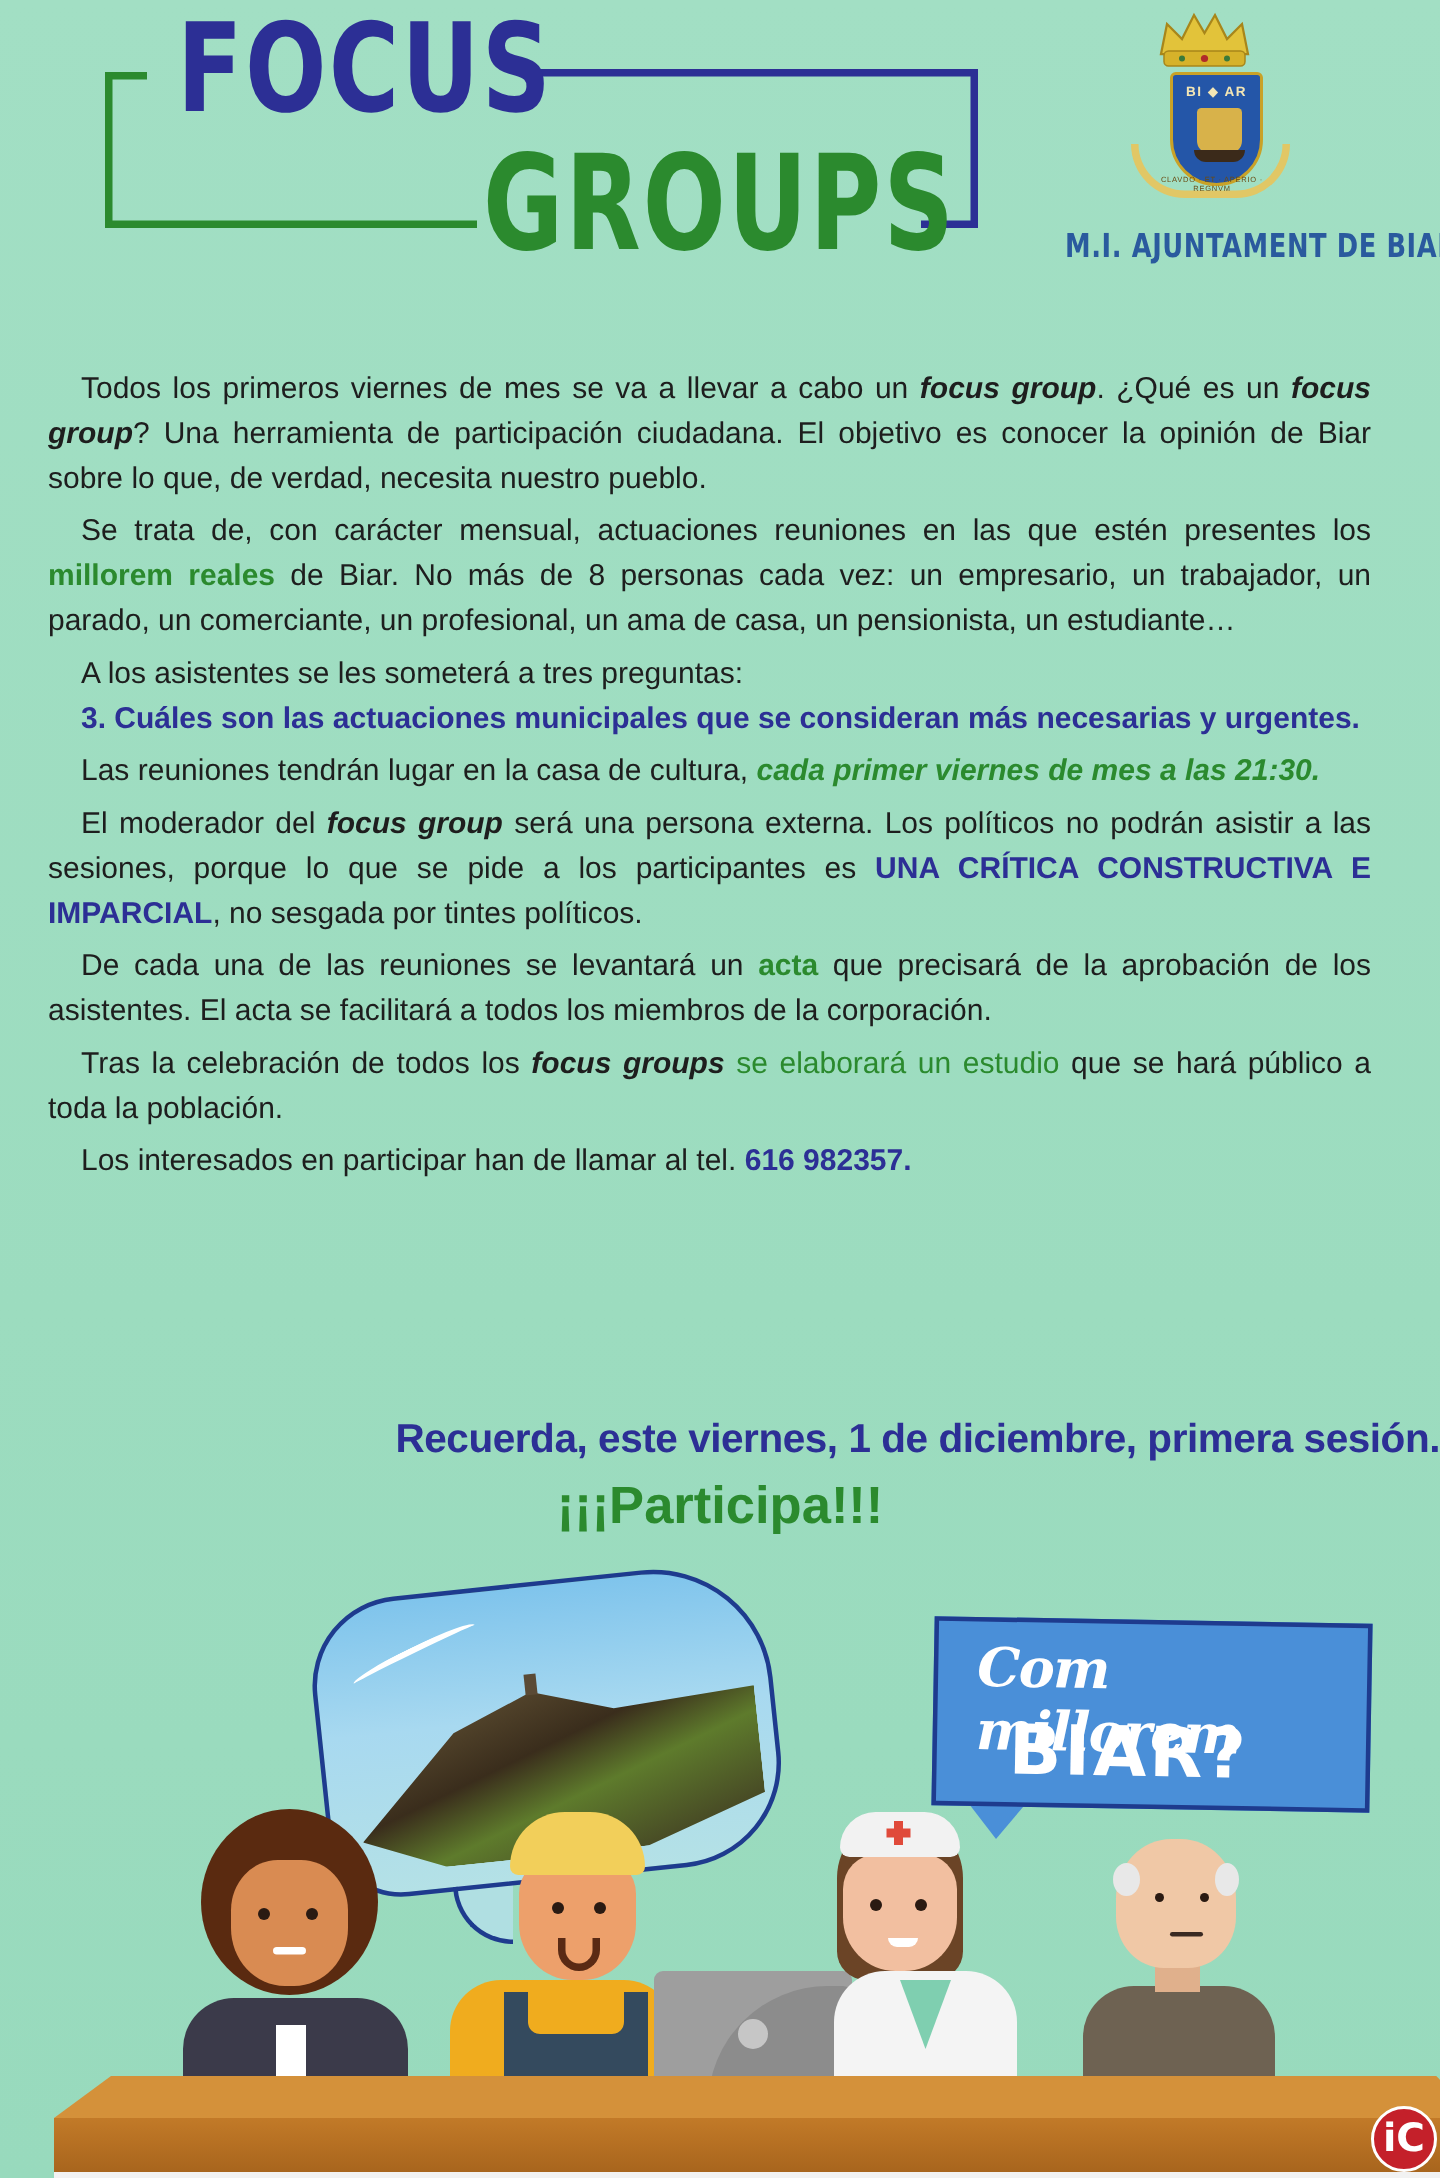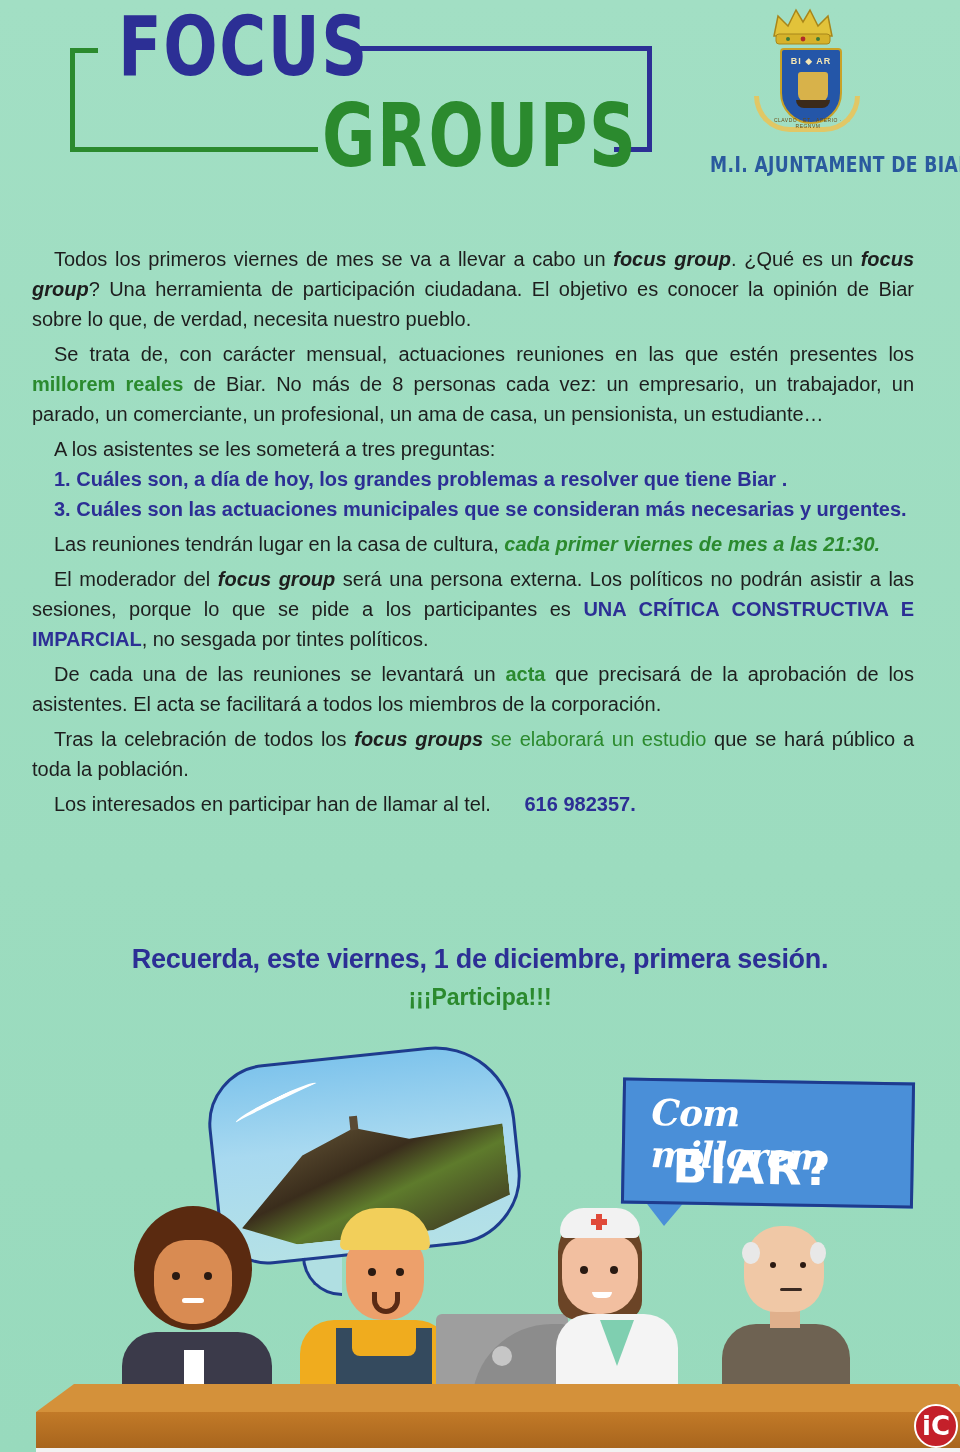--- a/index.html
+++ b/index.html
@@ -62,30 +62,30 @@
     font-size: 26px; font-weight: bold; color: #2c2f95; letter-spacing: -0.3px;
   }
   .content {
     position: absolute; left: 32px; width: 882px; top: 244px;
     font-size: 20px; line-height: 30px; color: #1e1e1e; text-align: justify;
   }
   .content p { text-indent: 22px; margin-bottom: 5px; }
   .q { color: #2c2f95; font-weight: bold; }
   .green { color: #2b8a2e; font-weight: bold; }
   .blue-b { color: #2c2f95; font-weight: bold; }
-  .phone { color: #2c2f95; font-weight: bold; margin-left: 28px; }
+  .phone { color: #2c2f95; font-weight: bold; }
   .tight { margin-bottom: 0 !important; }
 
   .reminder {
-    position: absolute; left: 0; right: 0; top: 944px; text-align: center;
+    position: absolute; left: 0; right: 0; top: 944px; text-align: right;
     font-size: 27px; font-weight: bold; color: #2c2f95; letter-spacing: -0.3px;
   }
   .participa {
     position: absolute; left: 0; right: 0; top: 984px; text-align: center;
-    font-size: 23px; font-weight: bold; color: #2b8a2e;
+    font-size: 35px; font-weight: bold; color: #2b8a2e;
   }
 
   
   .illus { position: absolute; left: 0; top: 1040px; width: 873px; height: 412px; margin-left: 36px; }
   .bubble-photo {
     position: absolute; left: 176px; top: 14px; width: 306px; height: 200px;
     border: 3px solid #1e3b8e; border-radius: 60px 80px 70px 50px;
     background: linear-gradient(180deg,#7fc4ec 0%,#a8d9f0 45%,#b4e1e6 100%);
     transform: rotate(-6deg); overflow: hidden;
   }
@@ -212,21 +212,20 @@
 
 
   <div class="content">
     <p>
       <span>Todos los primeros viernes de mes se va a llevar a cabo un </span><i><b>focus group</b></i><span>. ¿Qué es un </span><i><b>focus group</b></i><span>? Una herramienta de participación ciudadana. El objetivo es conocer la opinión de Biar sobre lo que, de verdad, necesita nuestro pueblo.</span>
     </p>
     <p>
       <span>Se trata de, con carácter mensual, actuaciones reuniones en las que estén presentes los </span><span class="green">millorem reales</span><span> de Biar. No más de 8 personas cada vez: un empresario, un trabajador, un parado, un comerciante, un profesional, un ama de casa, un pensionista, un estudiante…</span>
     </p>
     <p class="tight">A los asistentes se les someterá a tres preguntas:</p>
-    <p class="q tight">1. Cuáles son, a día de hoy, los grandes problemas a resolver que tiene Biar .</p>
     <p class="q">3. Cuáles son las actuaciones municipales que se consideran más necesarias y urgentes.</p>
     <p>
       <span>Las reuniones tendrán lugar en la casa de cultura, </span><i class="green">cada primer viernes de mes a las 21:30.</i>
     </p>
     <p>
       <span>El moderador del </span><i><b>focus group</b></i><span> será una persona externa. Los políticos no podrán asistir a las sesiones, porque lo que se pide a los participantes es </span><span class="blue-b">UNA CRÍTICA CONSTRUCTIVA E IMPARCIAL</span><span>, no sesgada por tintes políticos.</span>
     </p>
     <p>
       <span>De cada una de las reuniones se levantará un </span><span class="green">acta</span><span> que precisará de la aprobación de los asistentes. El acta se facilitará a todos los miembros de la corporación.</span>
     </p>

